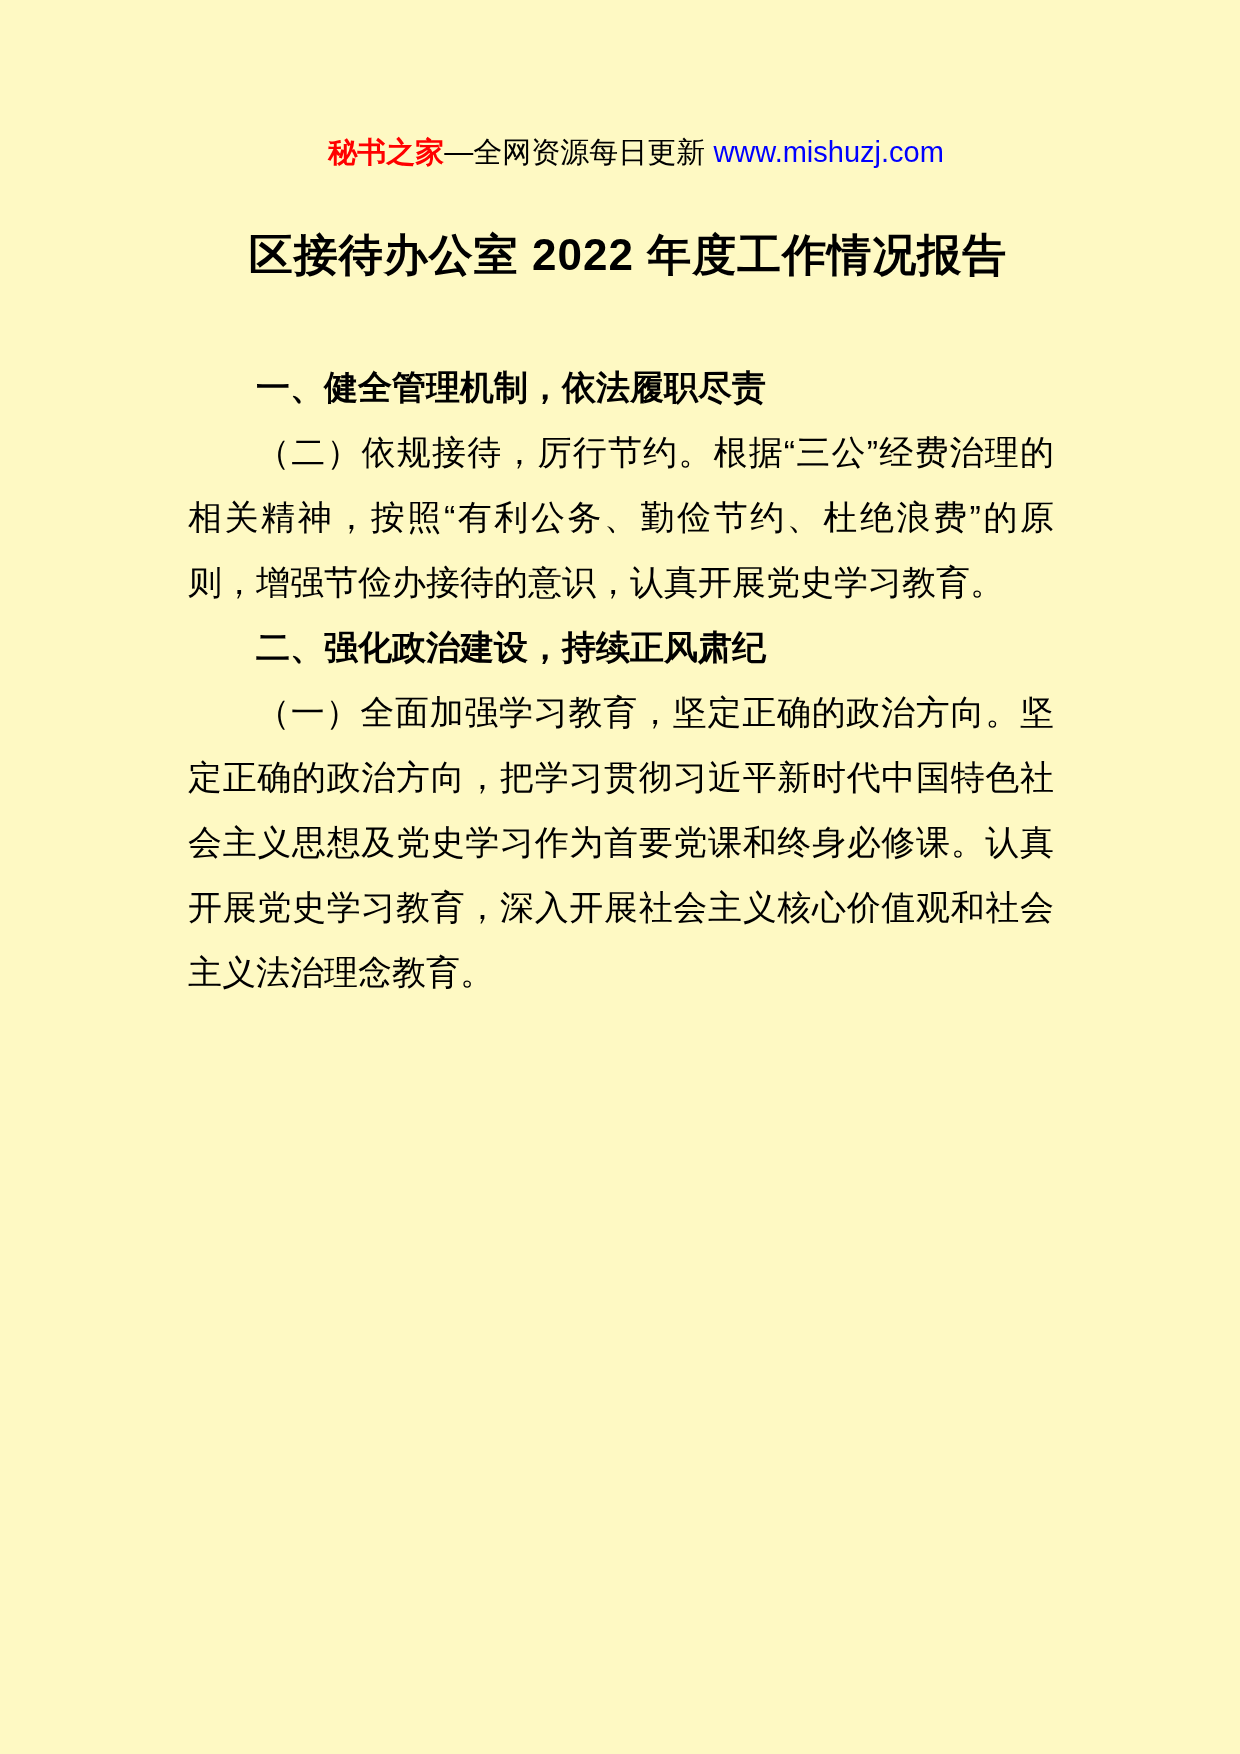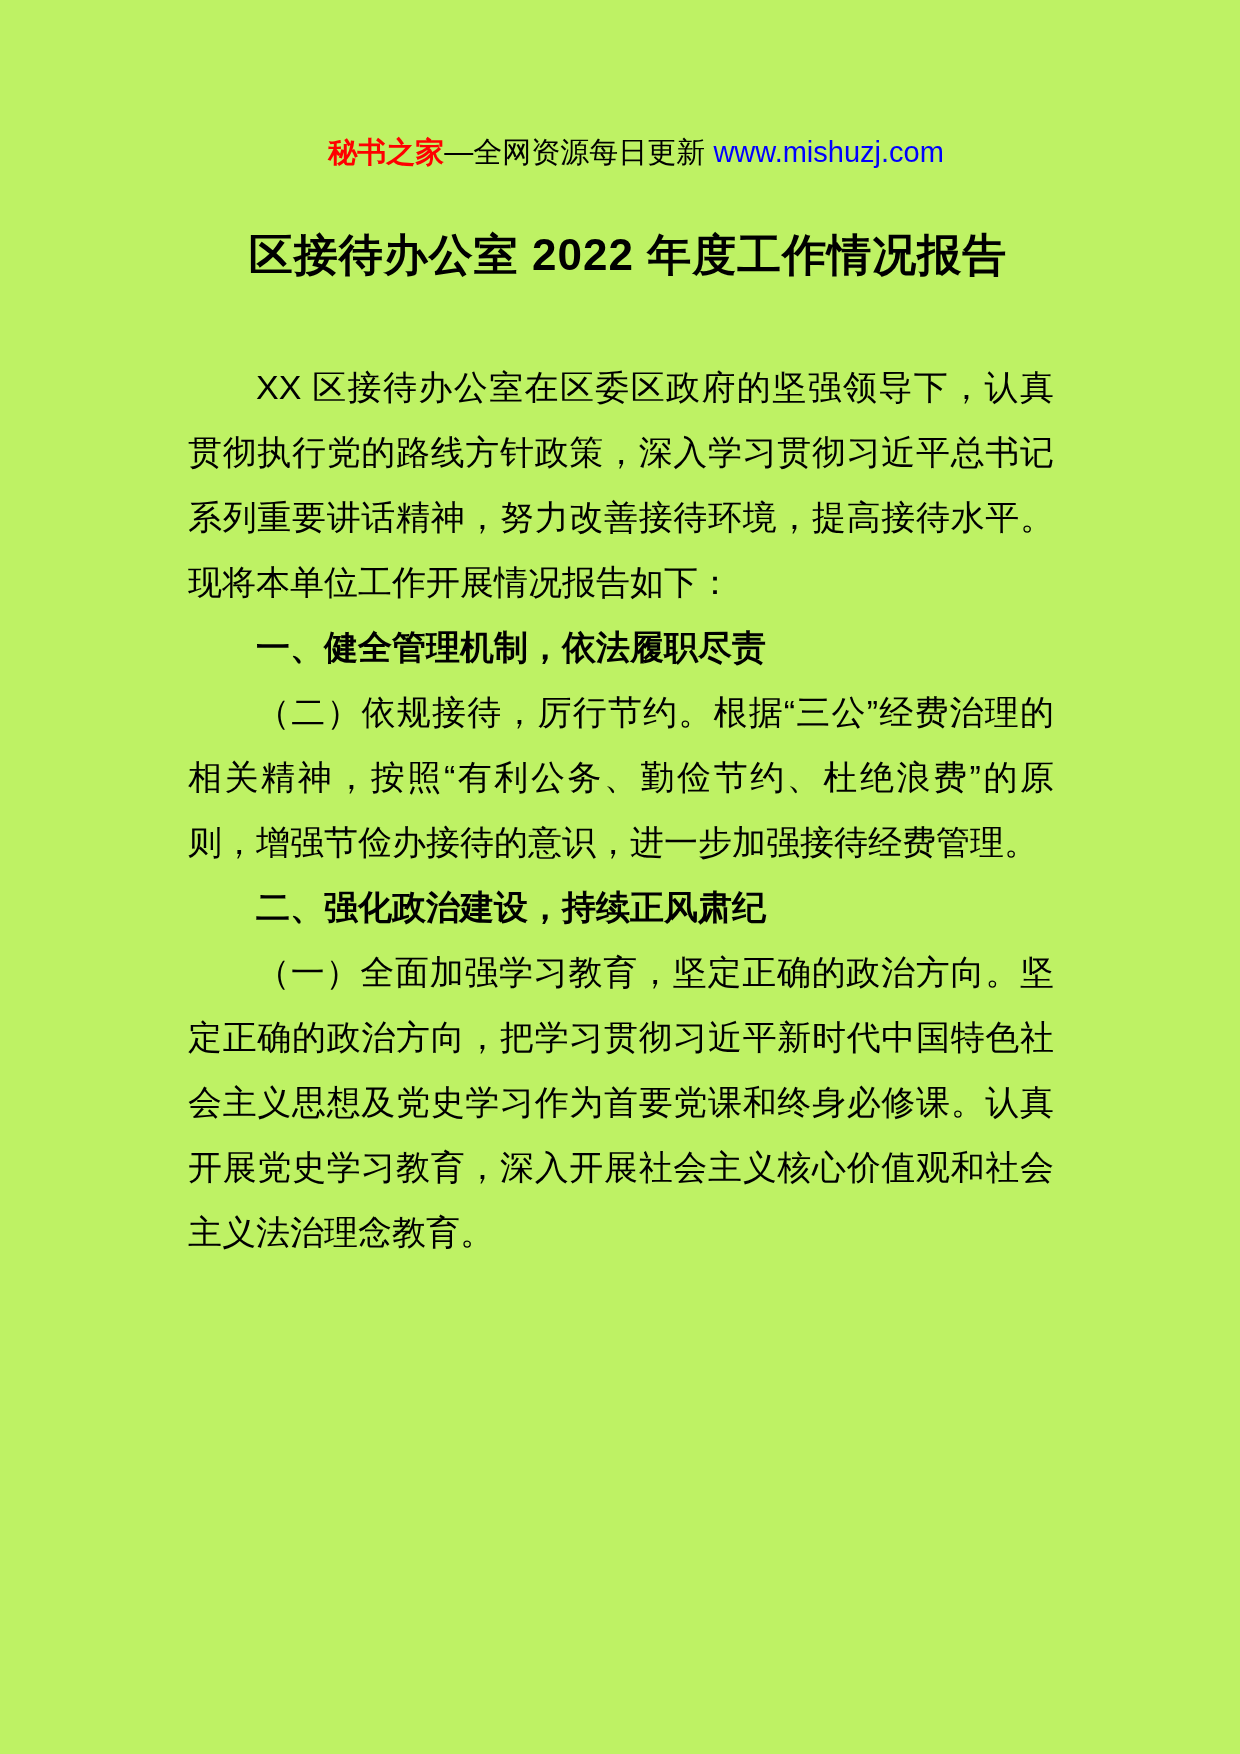--- a/index.html
+++ b/index.html
@@ -4,21 +4,21 @@
 <style>
   html, body {
     margin: 0;
     padding: 0;
     background: #ffffff;
   }
   .page {
     position: relative;
     width: 1240px;
     height: 1754px;
-    background: #bef264;
+    background: #fef9c3;
     overflow: hidden;
     font-family: "Liberation Sans", sans-serif;
     color: #000000;
   }
   .doc-header {
     padding-top: 104px;
     text-align: center;
     font-size: 29px;
     line-height: 32px;
     white-space: pre-wrap;
@@ -63,19 +63,18 @@
 </style>
 </head>
 <body>
 
 <div class="page">
   <div class="doc-header">
     <span class="brand">秘书之家</span><span class="tagline">—全网资源每日更新 </span><a class="url">www.mishuzj.com</a>
   </div>
   <h1 class="doc-title">区接待办公室 2022 年度工作情况报告</h1>
   <div class="doc-body">
-      <p class="para">XX 区接待办公室在区委区政府的坚强领导下，认真贯彻执行党的路线方针政策，深入学习贯彻习近平总书记系列重要讲话精神，努力改善接待环境，提高接待水平。现将本单位工作开展情况报告如下：</p>
       <p class="para heading">一、健全管理机制，依法履职尽责</p>
-      <p class="para">（二）依规接待，厉行节约。根据“三公”经费治理的相关精神，按照“有利公务、勤俭节约、杜绝浪费”的原则，增强节俭办接待的意识，进一步加强接待经费管理。</p>
+      <p class="para">（二）依规接待，厉行节约。根据“三公”经费治理的相关精神，按照“有利公务、勤俭节约、杜绝浪费”的原则，增强节俭办接待的意识，认真开展党史学习教育。</p>
       <p class="para heading">二、强化政治建设，持续正风肃纪</p>
       <p class="para">（一）全面加强学习教育，坚定正确的政治方向。坚定正确的政治方向，把学习贯彻习近平新时代中国特色社会主义思想及党史学习作为首要党课和终身必修课。认真开展党史学习教育，深入开展社会主义核心价值观和社会主义法治理念教育。</p>
     </div>
 </div>
 
 </body></html>

